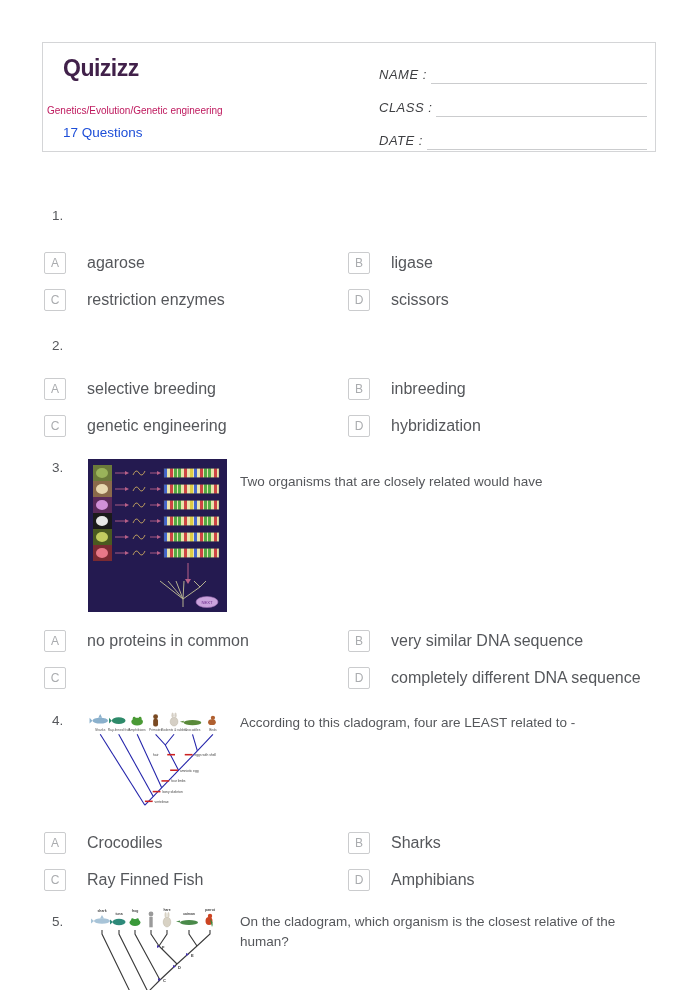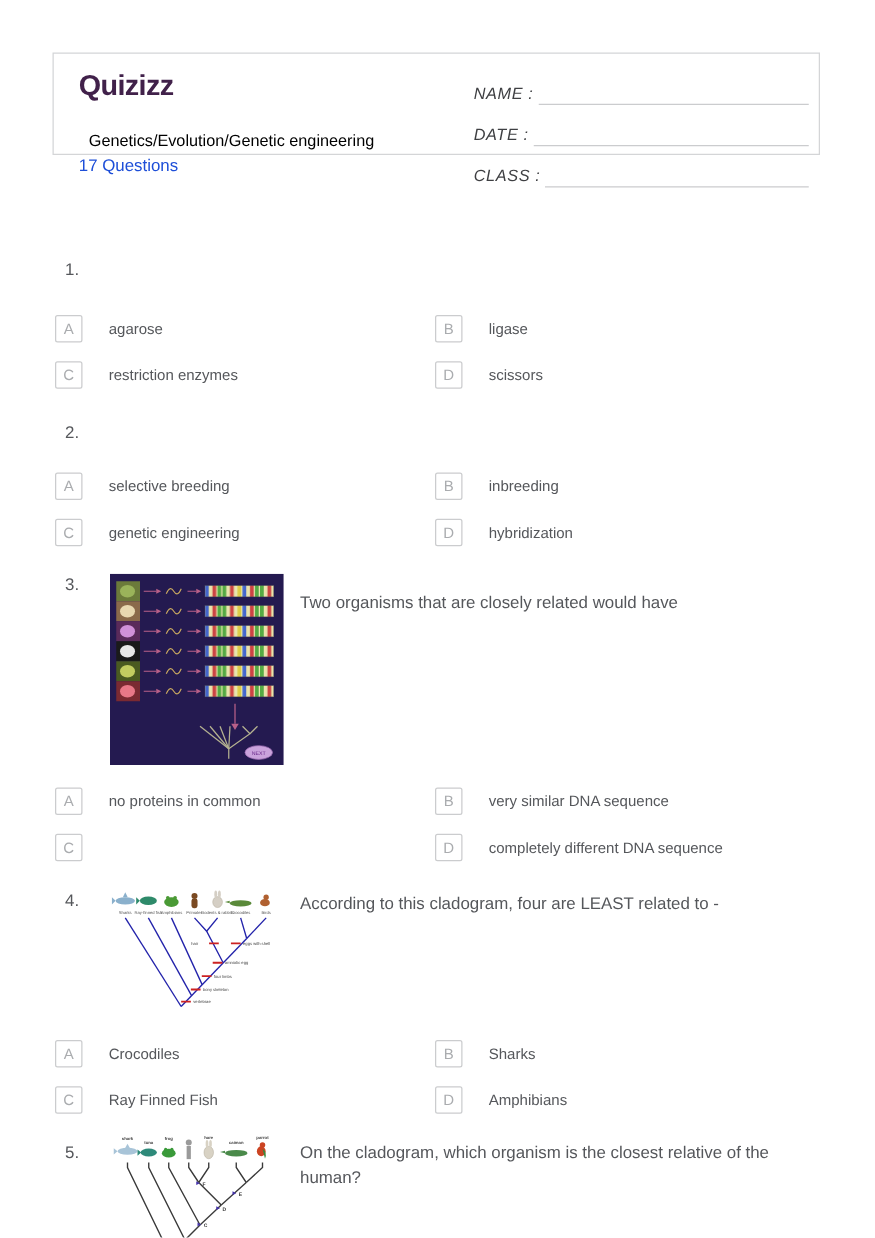--- a/index.html
+++ b/index.html
@@ -1,35 +1,35 @@
 <!DOCTYPE html>
 <html><head>
 <meta charset="utf-8">
 <style>
   html,body{margin:0;padding:0;}
   body{width:700px;height:990px;background:#ffffff;font-family:"Liberation Sans",sans-serif;color:#55575b;overflow:hidden;}
   .page{position:relative;width:700px;height:990px;background:#fff;overflow:hidden;}
 
   
-  .hdr{position:absolute;left:42px;top:42px;width:614px;height:82px;border:1px solid #d4d5d7;background:#fff;box-sizing:border-box;}
+  .hdr{position:absolute;left:42px;top:42px;width:614px;height:110px;border:1px solid #d4d5d7;background:#fff;box-sizing:border-box;}
   .logo{position:absolute;left:20px;top:12px;font-size:23px;font-weight:700;color:#41214a;letter-spacing:-0.5px;}
-  .wtitle{position:absolute;left:28px;top:62px;font-size:13px;color:#000000;}
+  .wtitle{position:absolute;left:4px;top:62px;font-size:10px;color:#be185d;}
   .wcount{position:absolute;left:20px;top:82px;font-size:13.5px;color:#1d4ed8;}
   .fields{position:absolute;left:336px;top:8px;width:268px;}
   .frow{display:flex;align-items:flex-end;height:33px;font-style:italic;}
   .flabel{font-size:13px;color:#3e3f42;letter-spacing:0.5px;white-space:pre;padding-bottom:2px;}
   .fline{flex:1;border-bottom:1px solid #cbccce;height:20px;margin-left:4px;}
 
   
   .qnum{position:absolute;left:52px;width:30px;font-size:13.5px;color:#55575b;}
   .qtext{position:absolute;left:88px;font-size:13.5px;color:#55575b;width:540px;line-height:20px;}
   .qtext.beside{left:240px;width:416px;}
   .opt{position:absolute;display:flex;align-items:center;}
   .optbox{width:22px;height:22px;border:1px solid #cbccce;border-radius:2px;color:#aaacaf;font-size:12px;display:flex;align-items:center;justify-content:center;flex:0 0 auto;box-sizing:border-box;background:#fff;}
-  .opttext{font-size:12px;color:#55575b;margin-left:21px;white-space:nowrap;}
+  .opttext{font-size:16px;color:#55575b;margin-left:21px;white-space:nowrap;}
   .col1{left:44px;}
   .col2{left:348px;}
 
   .qimg{position:absolute;}
   svg text{font-family:"Liberation Sans",sans-serif;}
 </style>
 </head>
 <body>
 
 <div class="page">
@@ -37,25 +37,25 @@
   <div class="hdr">
     <div class="logo">Quizizz</div>
     <div class="wtitle">Genetics/Evolution/Genetic engineering</div>
     <div class="wcount">17 Questions</div>
     <div class="fields">
       <div class="frow">
         <span class="flabel">NAME :</span>
         <span class="fline"></span>
       </div>
       <div class="frow">
-        <span class="flabel">DATE :</span>
+        <span class="flabel">CLASS :</span>
         <span class="fline"></span>
       </div>
       <div class="frow">
-        <span class="flabel">CLASS :</span>
+        <span class="flabel">DATE :</span>
         <span class="fline"></span>
       </div>
     </div>
   </div>
 
   <div class="qnum" style="top:208px">1.</div>
   <div class="opt col1" style="top:252px">
     <span class="optbox">A</span>
     <span class="opttext">agarose</span>
   </div>

